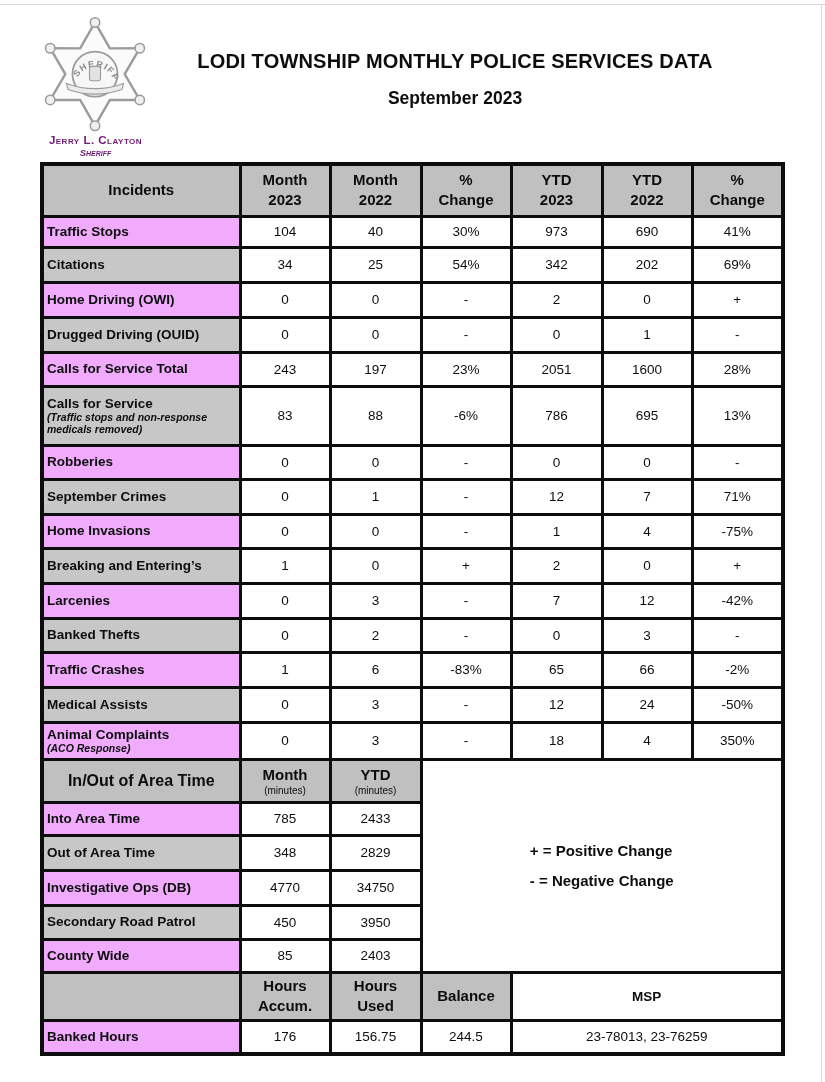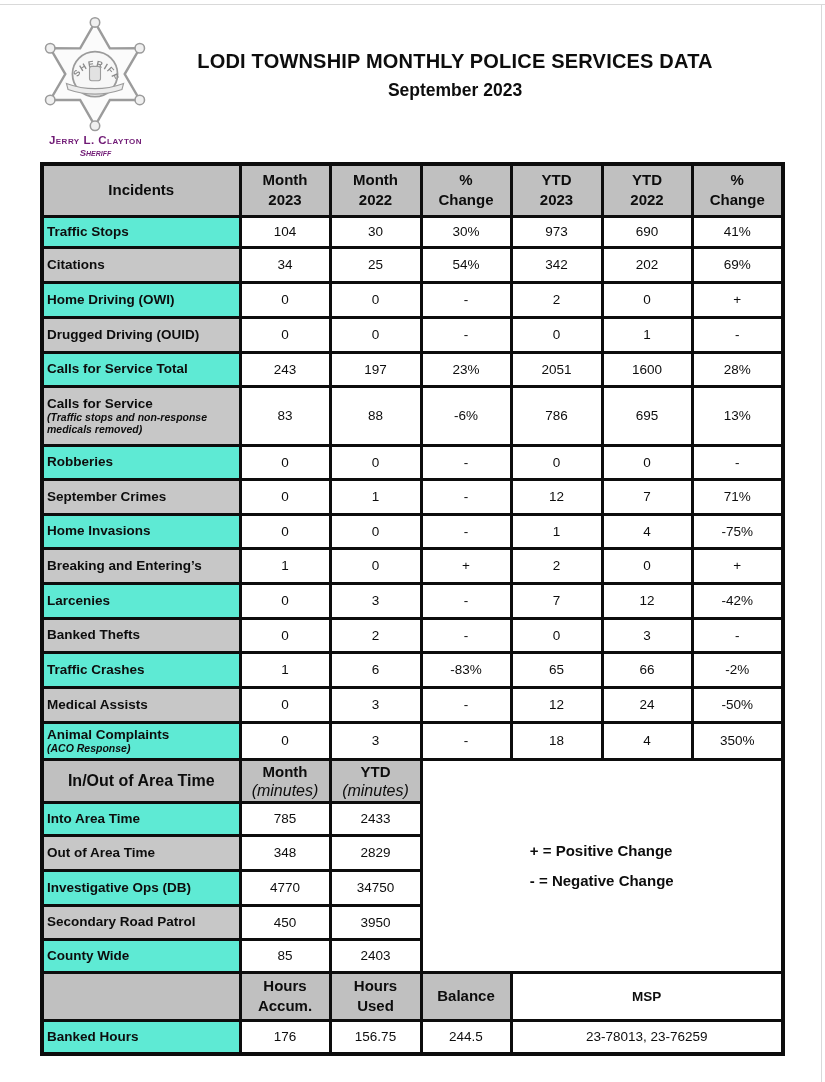--- a/index.html
+++ b/index.html
@@ -15,33 +15,33 @@
   }
 
   
   .badge-wrap { position:absolute; left:40px; top:12px; width:110px; height:122px; }
   .badge-wrap svg { width:100%; height:100%; }
   .officials { position:absolute; left:8px; top:134px; width:175px; text-align:center; color:#701a75; }
   .official-name { font-size:11.5px; font-weight:bold; letter-spacing:.5px; font-variant:small-caps; }
   .official-title { font-size:9.5px; font-style:italic; font-weight:bold; font-variant:small-caps; margin-top:1px; }
   .title-block { position:absolute; left:150px; right:65px; top:50px; text-align:center; }
   .main-title { font-size:20px; font-weight:bold; letter-spacing:.2px; }
-  .sub-title  { font-size:17.5px; font-weight:bold; margin-top:7px; }
+  .sub-title  { font-size:17.5px; font-weight:bold; margin-top:15px; }
 
   
   table.report {
     position:absolute; left:40px; top:162px; width:741px;
     border-collapse:collapse; table-layout:fixed;
     border:4px solid #0d0d0d;
   }
   table.report td, table.report th { border:3px solid #0d0d0d; padding:0 3px; overflow:hidden; }
   th.hd { background:#c0c0c0; font-weight:bold; font-size:15px; text-align:center; line-height:1.32; padding:2px 1px; }
-  th.hd .minutes { display:block; font-size:16px; font-style:italic; font-weight:normal; line-height:1.1; }
+  th.hd .minutes { display:block; font-size:10px; font-weight:normal; line-height:1.1; }
   th.io-title { font-size:16px; }
-  td.lab { background:#5eead4; font-weight:bold; font-size:13.5px; text-align:left; padding:2px 4px; line-height:1.15; }
+  td.lab { background:#f0abfc; font-weight:bold; font-size:13.5px; text-align:left; padding:2px 4px; line-height:1.15; }
   td.lab.alt { background:#c7c7c7;margin-top:24px; }
   td.lab .sub { font-size:10.5px; font-style:italic; font-weight:600; line-height:1.15; }
   td.val { background:#fff; text-align:center; font-size:13.5px; }
   td.legend-cell { background:#fff; text-align:center; vertical-align:middle; }
   .legend-inner { display:inline-block; text-align:left; font-weight:bold; font-size:15px; line-height:2.0; }
   th.msp-hd { background:#fff; font-weight:bold; font-size:13.5px; text-align:center; }
 </style>
 </head>
 <body>
 
@@ -111,21 +111,21 @@
           </th>
       <th class="hd">
             <div>%</div>
             <div>Change</div>
           </th>
     </tr>
 
     <tr style="height:31px">
       <td class="lab">Traffic Stops</td>
       <td class="val">104</td>
-      <td class="val">30</td>
+      <td class="val">40</td>
       <td class="val">30%</td>
       <td class="val">973</td>
       <td class="val">690</td>
       <td class="val">41%</td>
     </tr>
     <tr style="height:35px">
       <td class="lab alt">Citations</td>
       <td class="val">34</td>
       <td class="val">25</td>
       <td class="val">54%</td>

